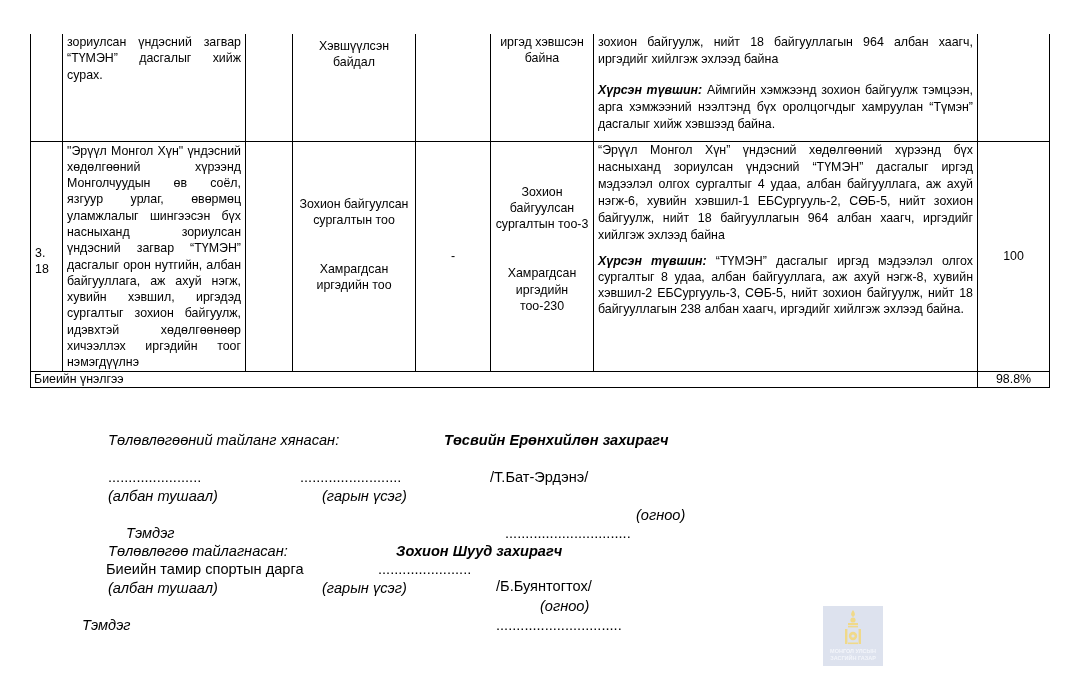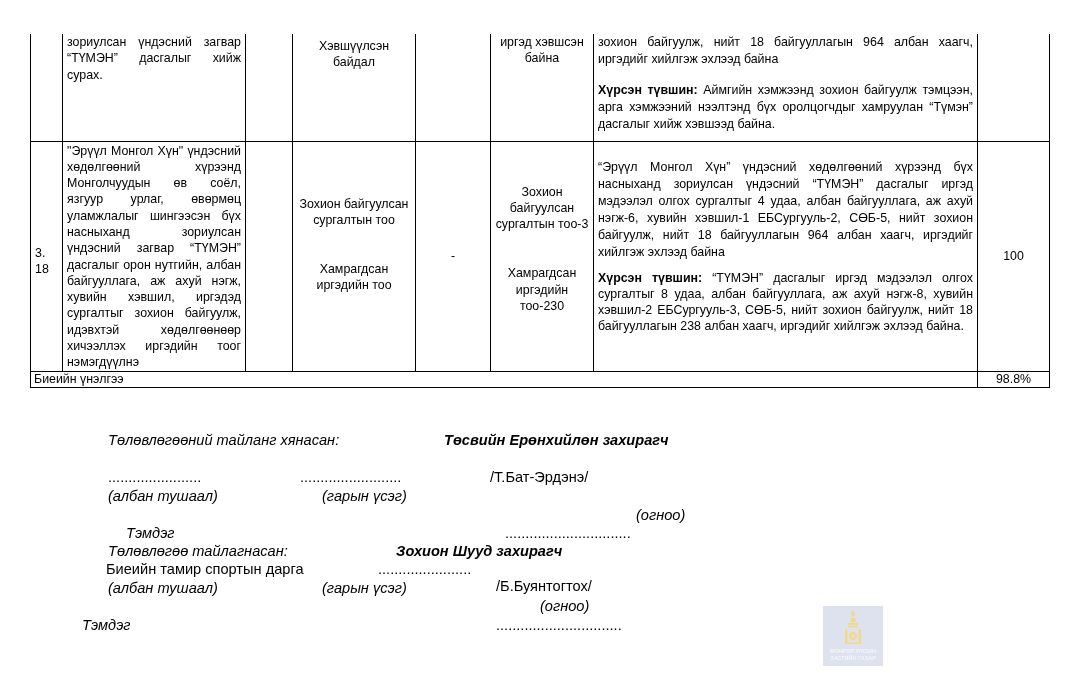--- a/index.html
+++ b/index.html
@@ -7,21 +7,21 @@
            font-family: "Liberation Sans", sans-serif; color: #000; }
     .tbl { position: absolute; left: 30px; top: 34px; border-collapse: collapse; table-layout: fixed; font-size: 12.4px; line-height: 16.3px; }
     .tbl td { border: 1px solid #000; vertical-align: top; padding: 0 4px; }
     .tbl tr.r1 td { border-top: none; }
     .tbl td.c { text-align: center; }
     .tbl td.j { text-align: justify; }
     .tbl td.mid { vertical-align: middle; }
     .p { margin: 0; }
     .gap { height: 14px; }
     .gap2 { height: 9px; }
-    b { font-weight: bold; }
+    b { font-weight: bold; font-style: italic; }
     .sig { position: absolute; font-size: 14.6px; white-space: nowrap; }
     .it { font-style: italic; }
     .bi { font-style: italic; font-weight: bold; }
     .logo { position: absolute; left: 823px; top: 606px; width: 60px; height: 60px; background: #dde2ee; }
     .logo svg { display: block; }
     .logo-text { position: absolute; left: 0; width: 60px; text-align: center; font-size: 5.5px; line-height: 6.5px; color: #f3f5fa; font-weight: bold; }
   </style>
 </head>
 <body>
 
@@ -60,21 +60,21 @@
       <div>Зохион байгуулсан сургалтын тоо</div>
       <div style="height:33px"></div>
       <div>Хамрагдсан иргэдийн тоо</div>
     </td>
     <td class="c mid">-</td>
     <td class="c" style="padding-top:42px">
       <div>Зохион байгуулсан сургалтын тоо-3</div>
       <div style="height:33px"></div>
       <div>Хамрагдсан иргэдийн тоо-230</div>
     </td>
-    <td class="j" style="padding-top:17px;line-height:17px">
+    <td class="j" style="line-height:17px">
       <p class="p">“Эрүүл Монгол Хүн” үндэсний хөдөлгөөний хүрээнд  бүх насныханд зориулсан үндэсний “ТҮМЭН” дасгалыг иргэд мэдээлэл олгох сургалтыг 4 удаа,  албан байгууллага, аж ахуй нэгж-6, хувийн хэвшил-1 ЕБСургууль-2, СӨБ-5, нийт зохион байгуулж, нийт 18  байгууллагын 964 албан хаагч, иргэдийг хийлгэж эхлээд байна</p>
       <div class="gap2"></div>
       <p class="p" style="line-height:16px"><b>Хүрсэн түвшин:</b><span> “ТҮМЭН” дасгалыг иргэд мэдээлэл олгох сургалтыг 8 удаа,  албан байгууллага, аж ахуй нэгж-8, хувийн хэвшил-2 ЕБСургууль-3, СӨБ-5,  нийт зохион байгуулж, нийт 18 байгууллагын 238 албан хаагч, иргэдийг хийлгэж эхлээд байна.</span></p>
     </td>
     <td class="c mid">100</td>
   </tr>
   <tr style="height:16px">
     <td colspan="7" style="padding:0 3px;line-height:14px">Биеийн үнэлгээ</td>
     <td class="c" style="line-height:14px">98.8%</td>
   </tr>

